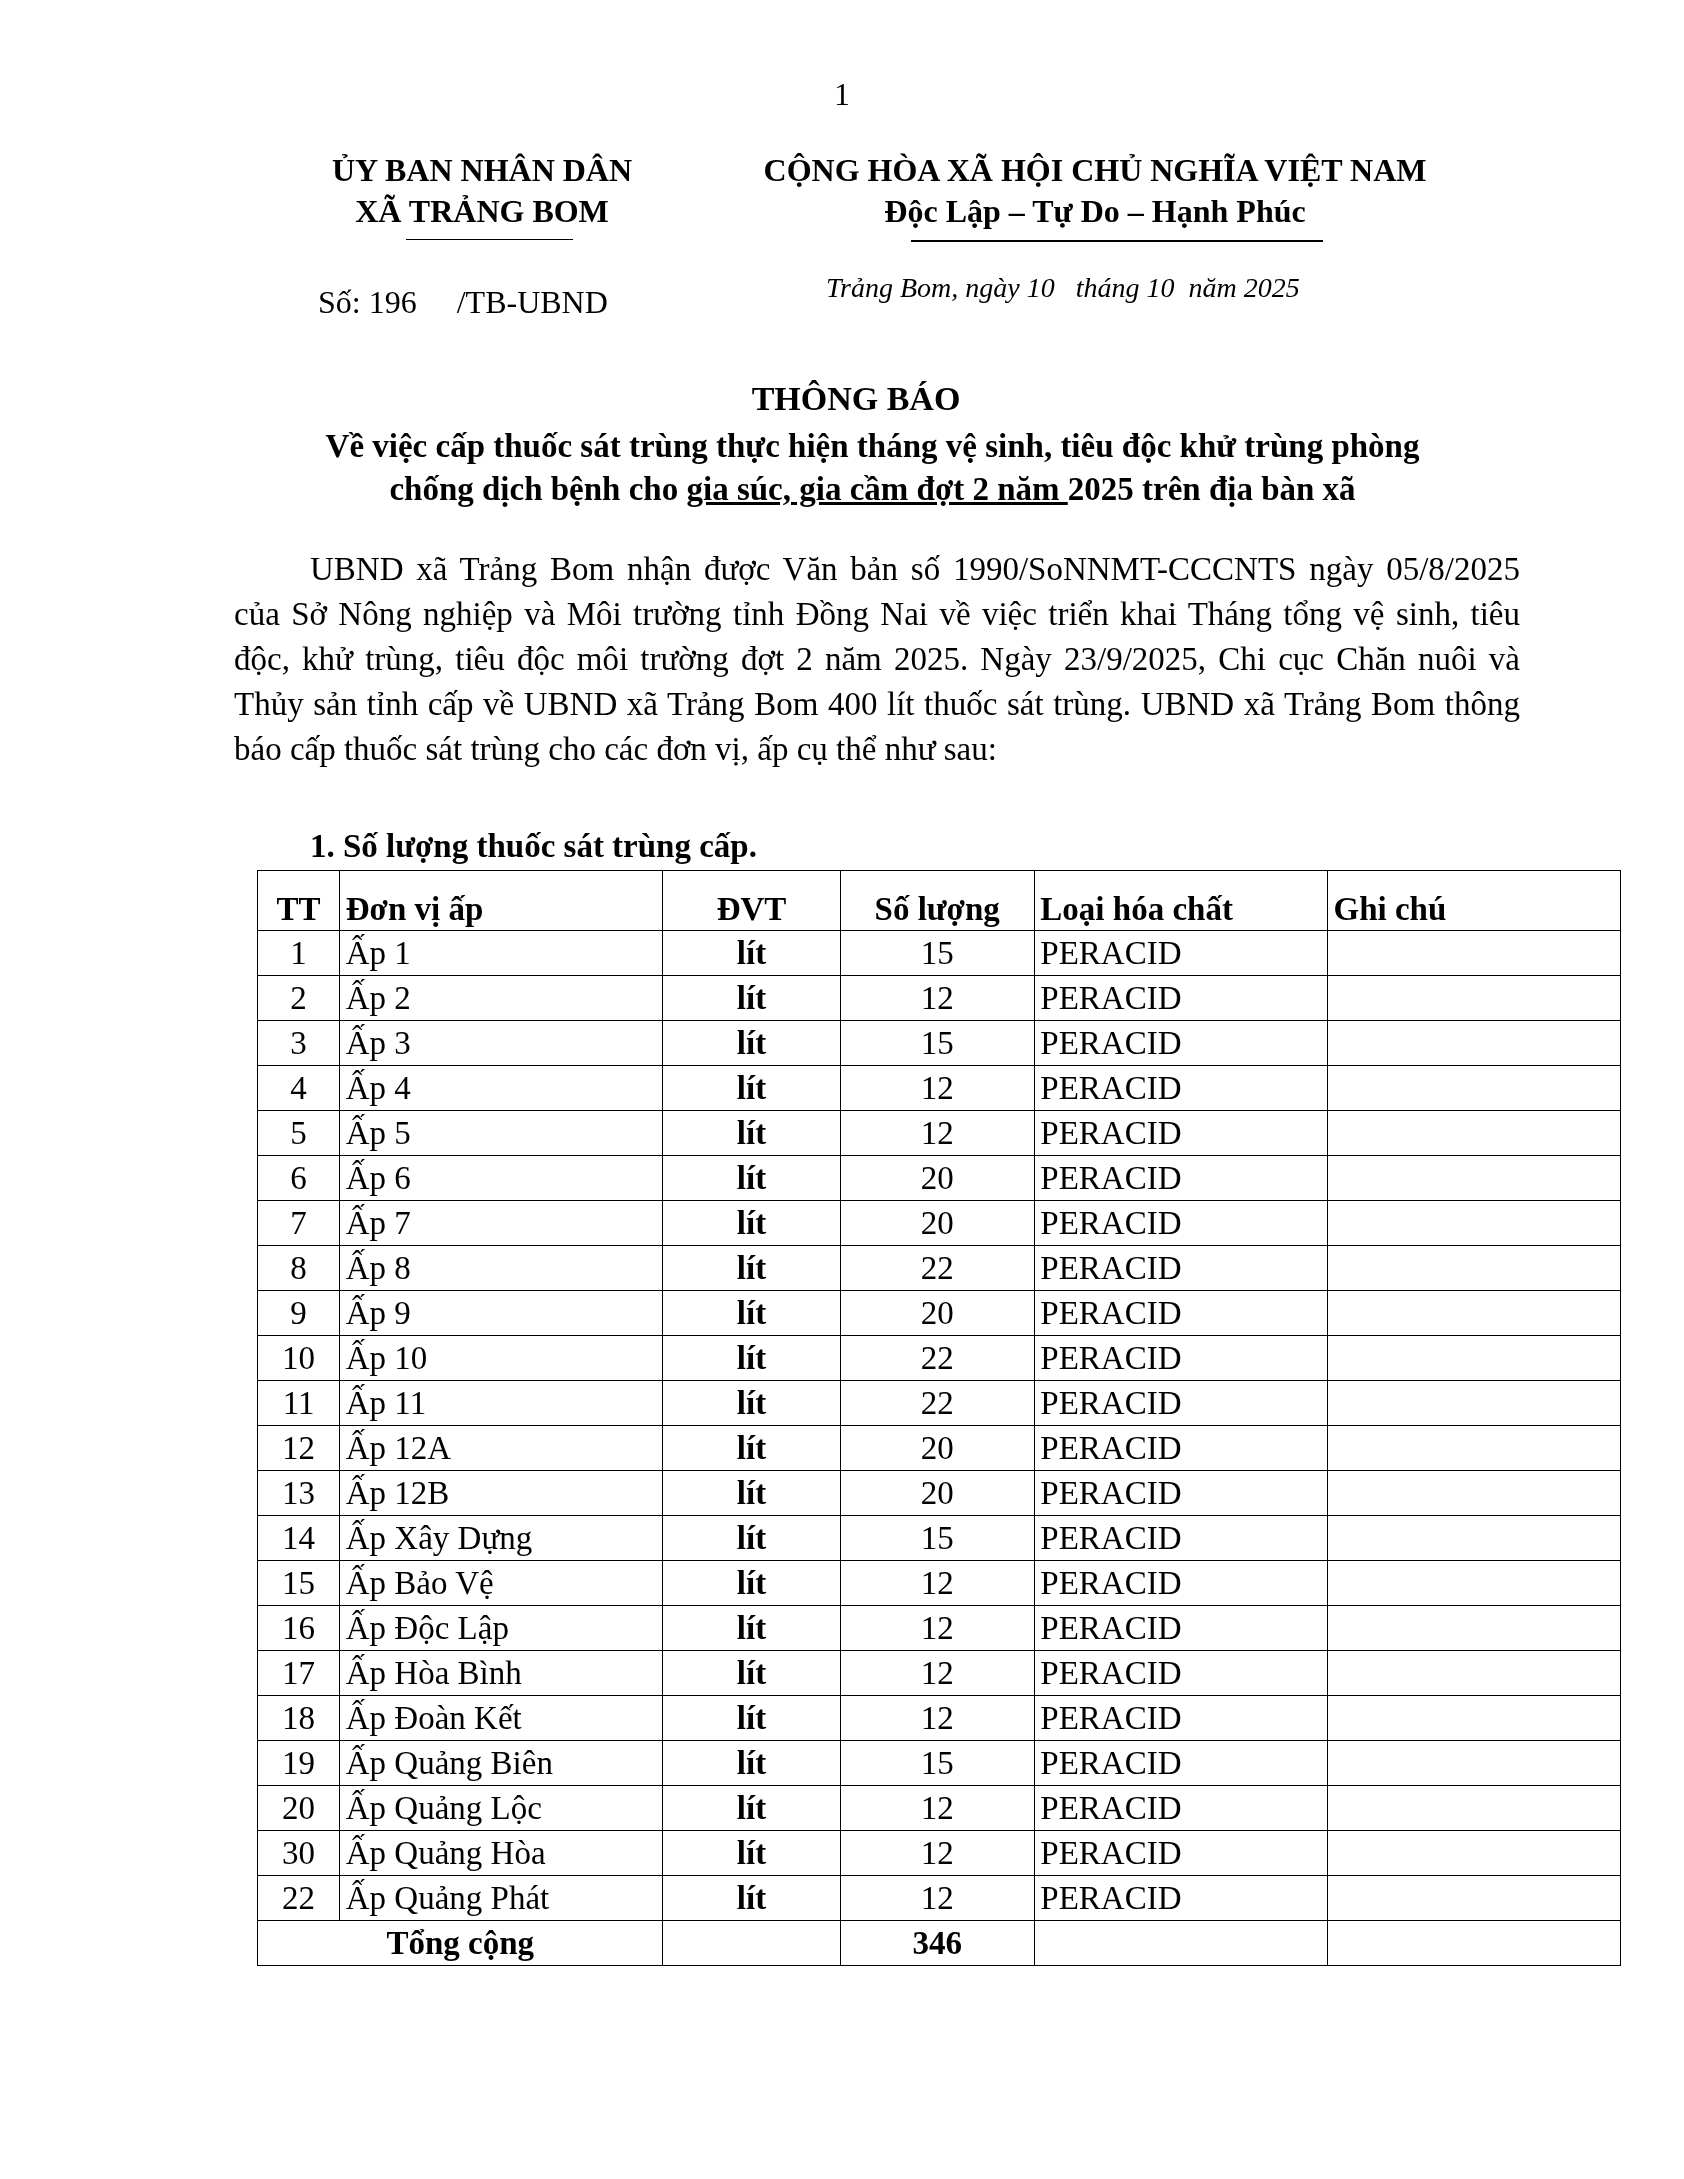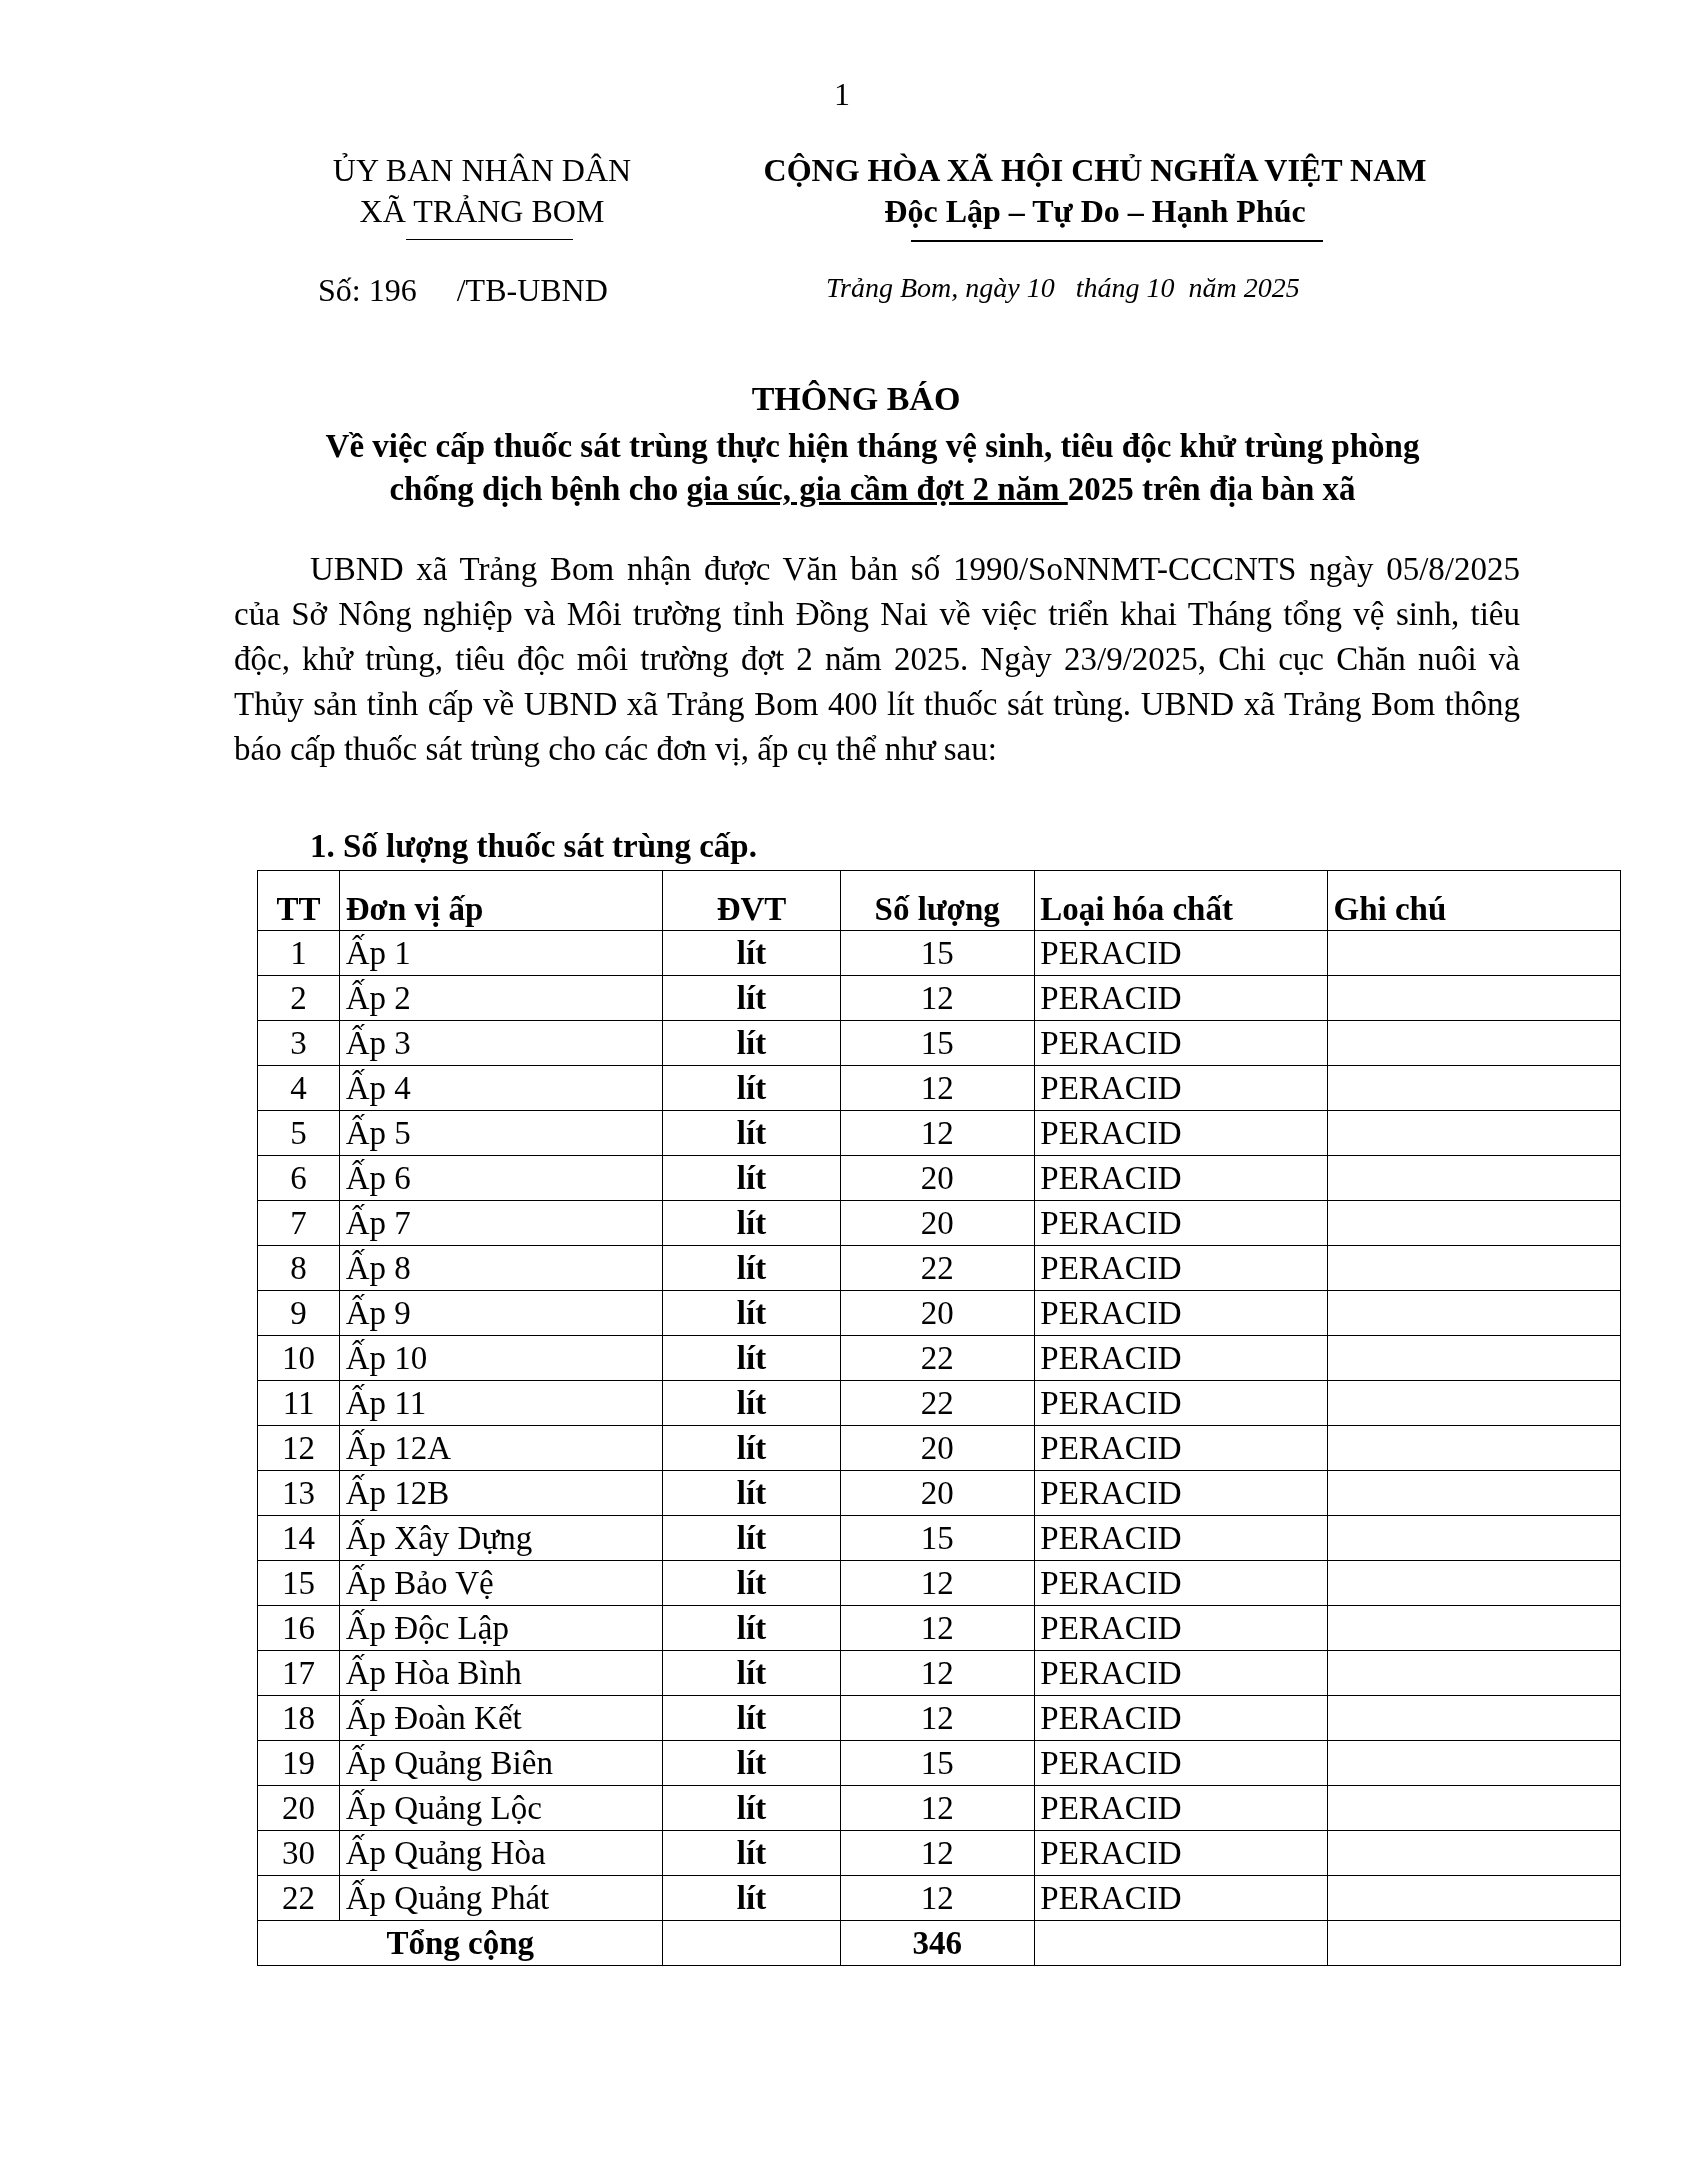--- a/index.html
+++ b/index.html
@@ -1,23 +1,23 @@
 <!DOCTYPE html>
 <html style="font-size:15px"><head>
 <meta charset="utf-8">
 <style>
   html, body { margin:0; padding:0; background:#fff; }
   body { width:1684px; height:2180px; position:relative; font-family:"Liberation Serif", serif; color:#000; overflow:hidden; }
   .abs { position:absolute; }
   .pagenum { left:0; width:1684px; top:76px; text-align:center; font-size:32px; }
-  .hdr-left { left:278px; width:408px; top:150px; text-align:center; font-weight:normal; font-size:32px; line-height:41px; }
+  .hdr-left { left:278px; width:408px; top:150px; text-align:center; font-weight:bold; font-size:32px; line-height:41px; }
   .hdr-right { left:724px; width:742px; top:150px; text-align:center; font-weight:bold; font-size:32px; line-height:41px; }
   .rule-left { left:406px; width:167px; top:239px; height:0; border-top:1.9px solid #000; }
   .rule-right { left:911px; width:412px; top:240px; height:0; border-top:2.8px solid #000; }
-  .docno { left:318px; top:272px; font-size:32px; white-space:pre; }
+  .docno { left:318px; top:284px; font-size:32px; white-space:pre; }
   .dateline { left:826px; top:272px; font-size:28px; font-style:italic; white-space:pre; }
   .title { left:8px; width:1684px; top:380px; text-align:center; font-weight:bold; font-size:34px;margin-left:6px; }
   .subtitle { left:223px; width:1299px; top:425px; text-align:center; font-weight:bold; font-size:33px; line-height:43px; }
   .subtitle .u { text-decoration:underline; }
   .body-para { left:234px; width:1286px; top:547px; font-size:33px; line-height:45px; text-align:justify; text-indent:76px; }
   .section { left:310px; top:828px; font-weight:bold; font-size:33px; }
   table.alloc { position:absolute; left:257px; top:870px; width:1364px; border-collapse:collapse; font-size:33px; }
   table.alloc th, table.alloc td { border:1.9px solid #000; padding:0 5.6px; height:44px; line-height:41px; }
   table.alloc th { font-weight:bold; height:59px; vertical-align:bottom; }
   .c-tt { width:70px; text-align:center; }

